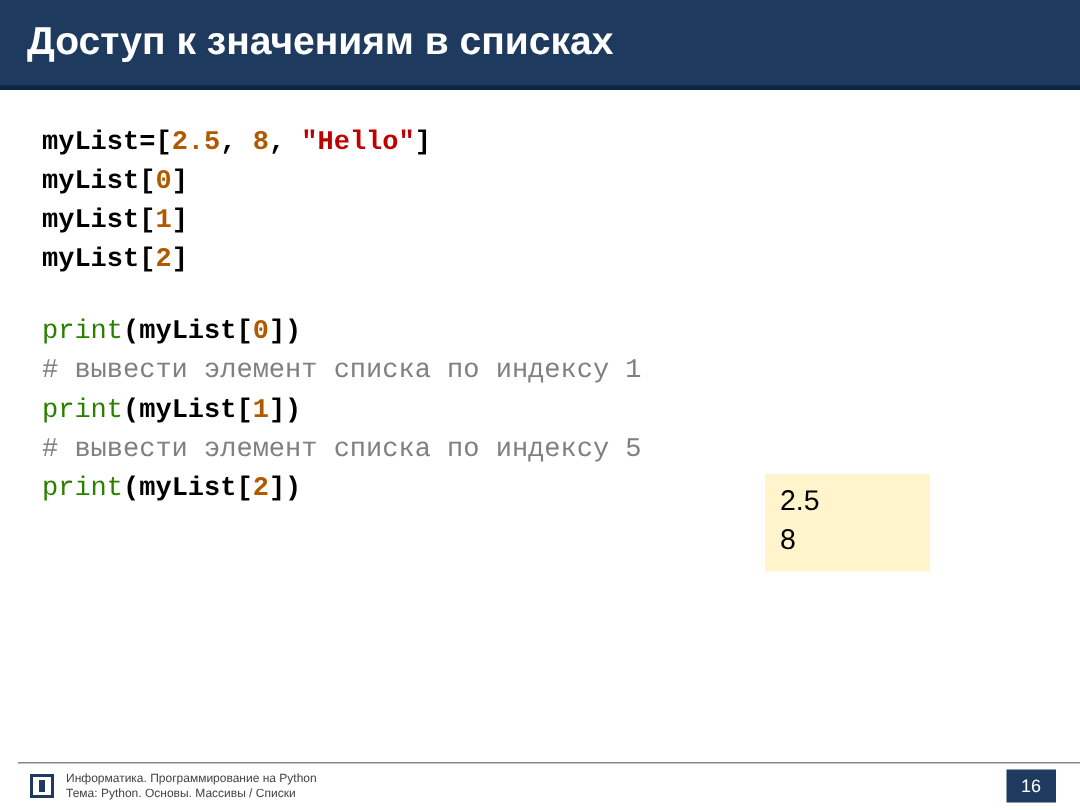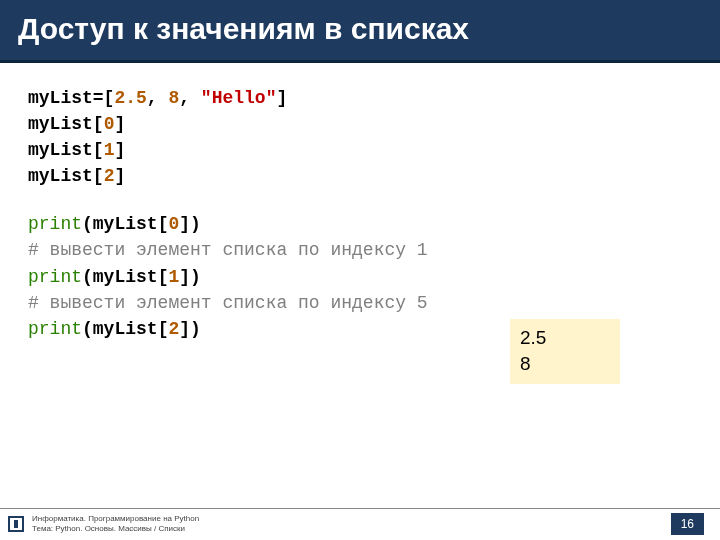--- a/index.html
+++ b/index.html
@@ -9,21 +9,21 @@
     background: #ffffff;
     position: relative;
   }
   .header {
     background: #1e3a5f;
     color: #ffffff;
     padding: 12px 18px 14px 18px;
     border-bottom: 3px solid #0e2540;
   }
   .header h1 {
-    font-size: 30px;
+    font-size: 26px;
     font-weight: bold;
   }
   .content {
     padding: 22px 0 0 28px;
     position: relative;
   }
   .code {
     font-family: "Courier New", Courier, monospace;
     font-size: 18px;
     line-height: 1.45;
@@ -44,21 +44,21 @@
     background: #fff4cc;
     padding: 6px 10px 8px 10px;
     font-family: Arial, sans-serif;
     font-size: 19px;
     line-height: 1.35;
     color: #000;
   }
   .footer {
     position: absolute;
     bottom: 0;
-    left: 0;
+    left: 12px;
     right: 0;
     height: 32px;
     padding: 2px 16px 4px 8px;
     display: flex;
     align-items: center;
     justify-content: space-between;
     border-top: 1px solid #888;
   }
   .footer-left {
     display: flex;

